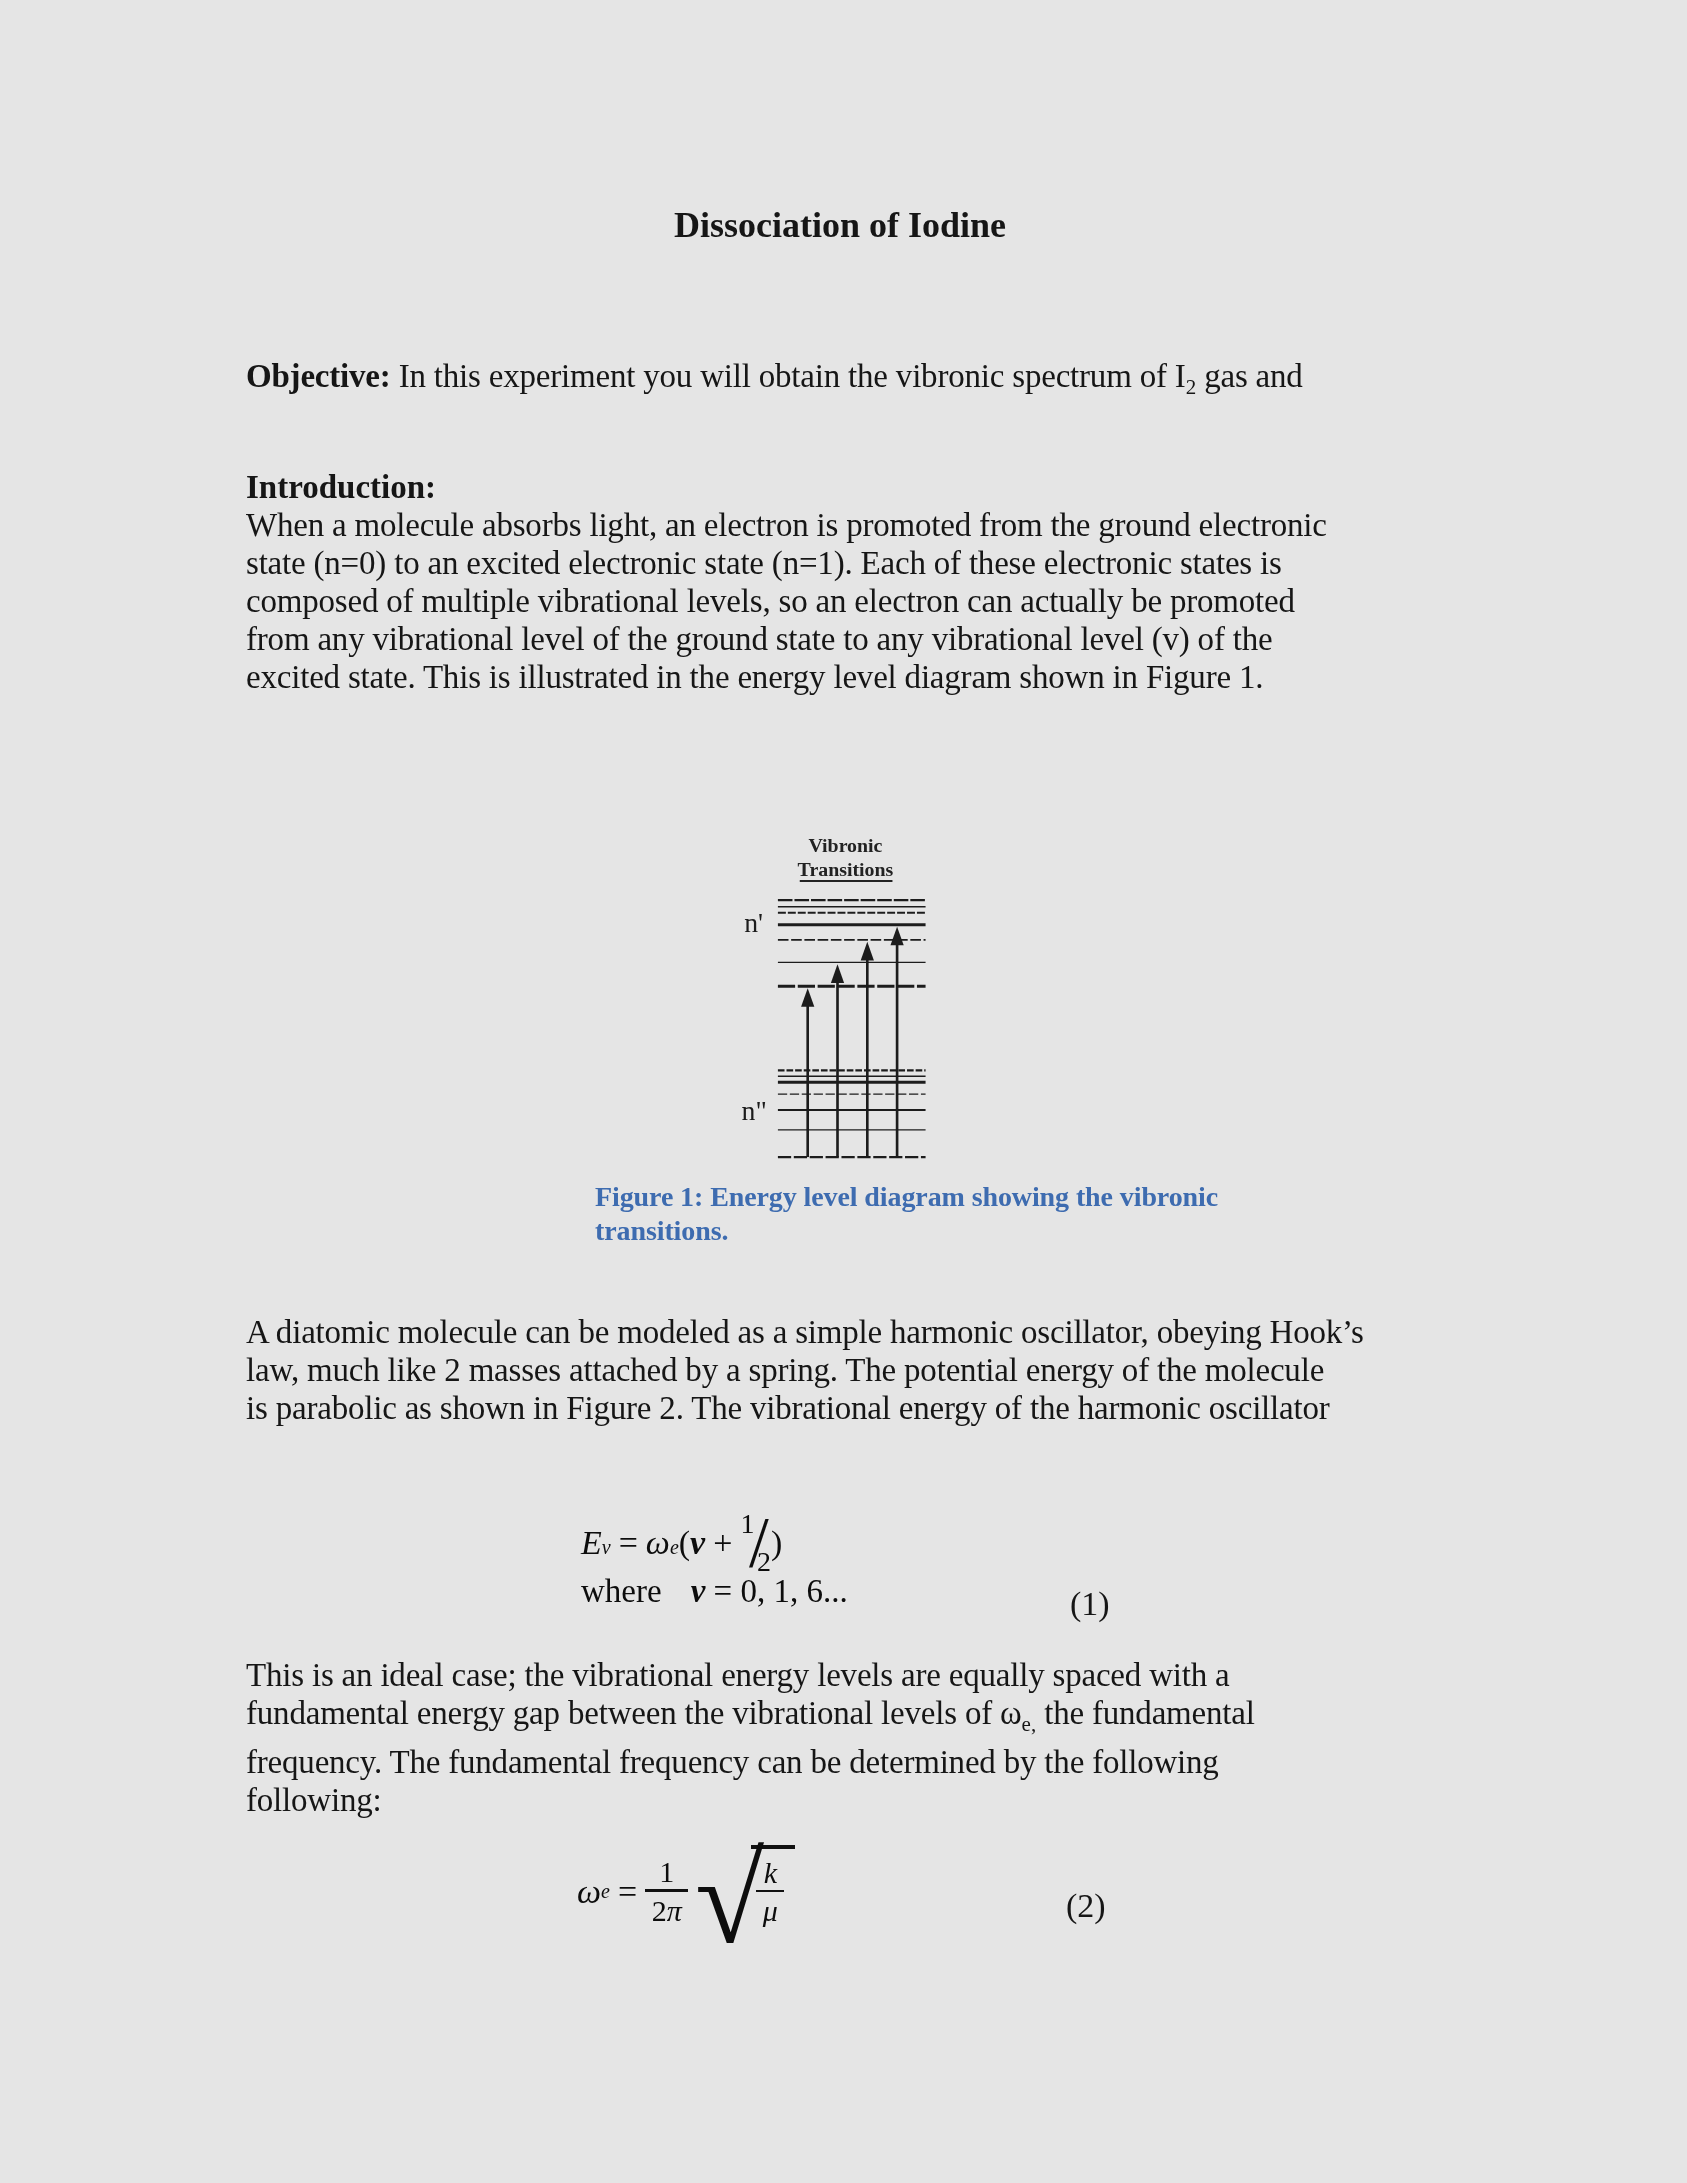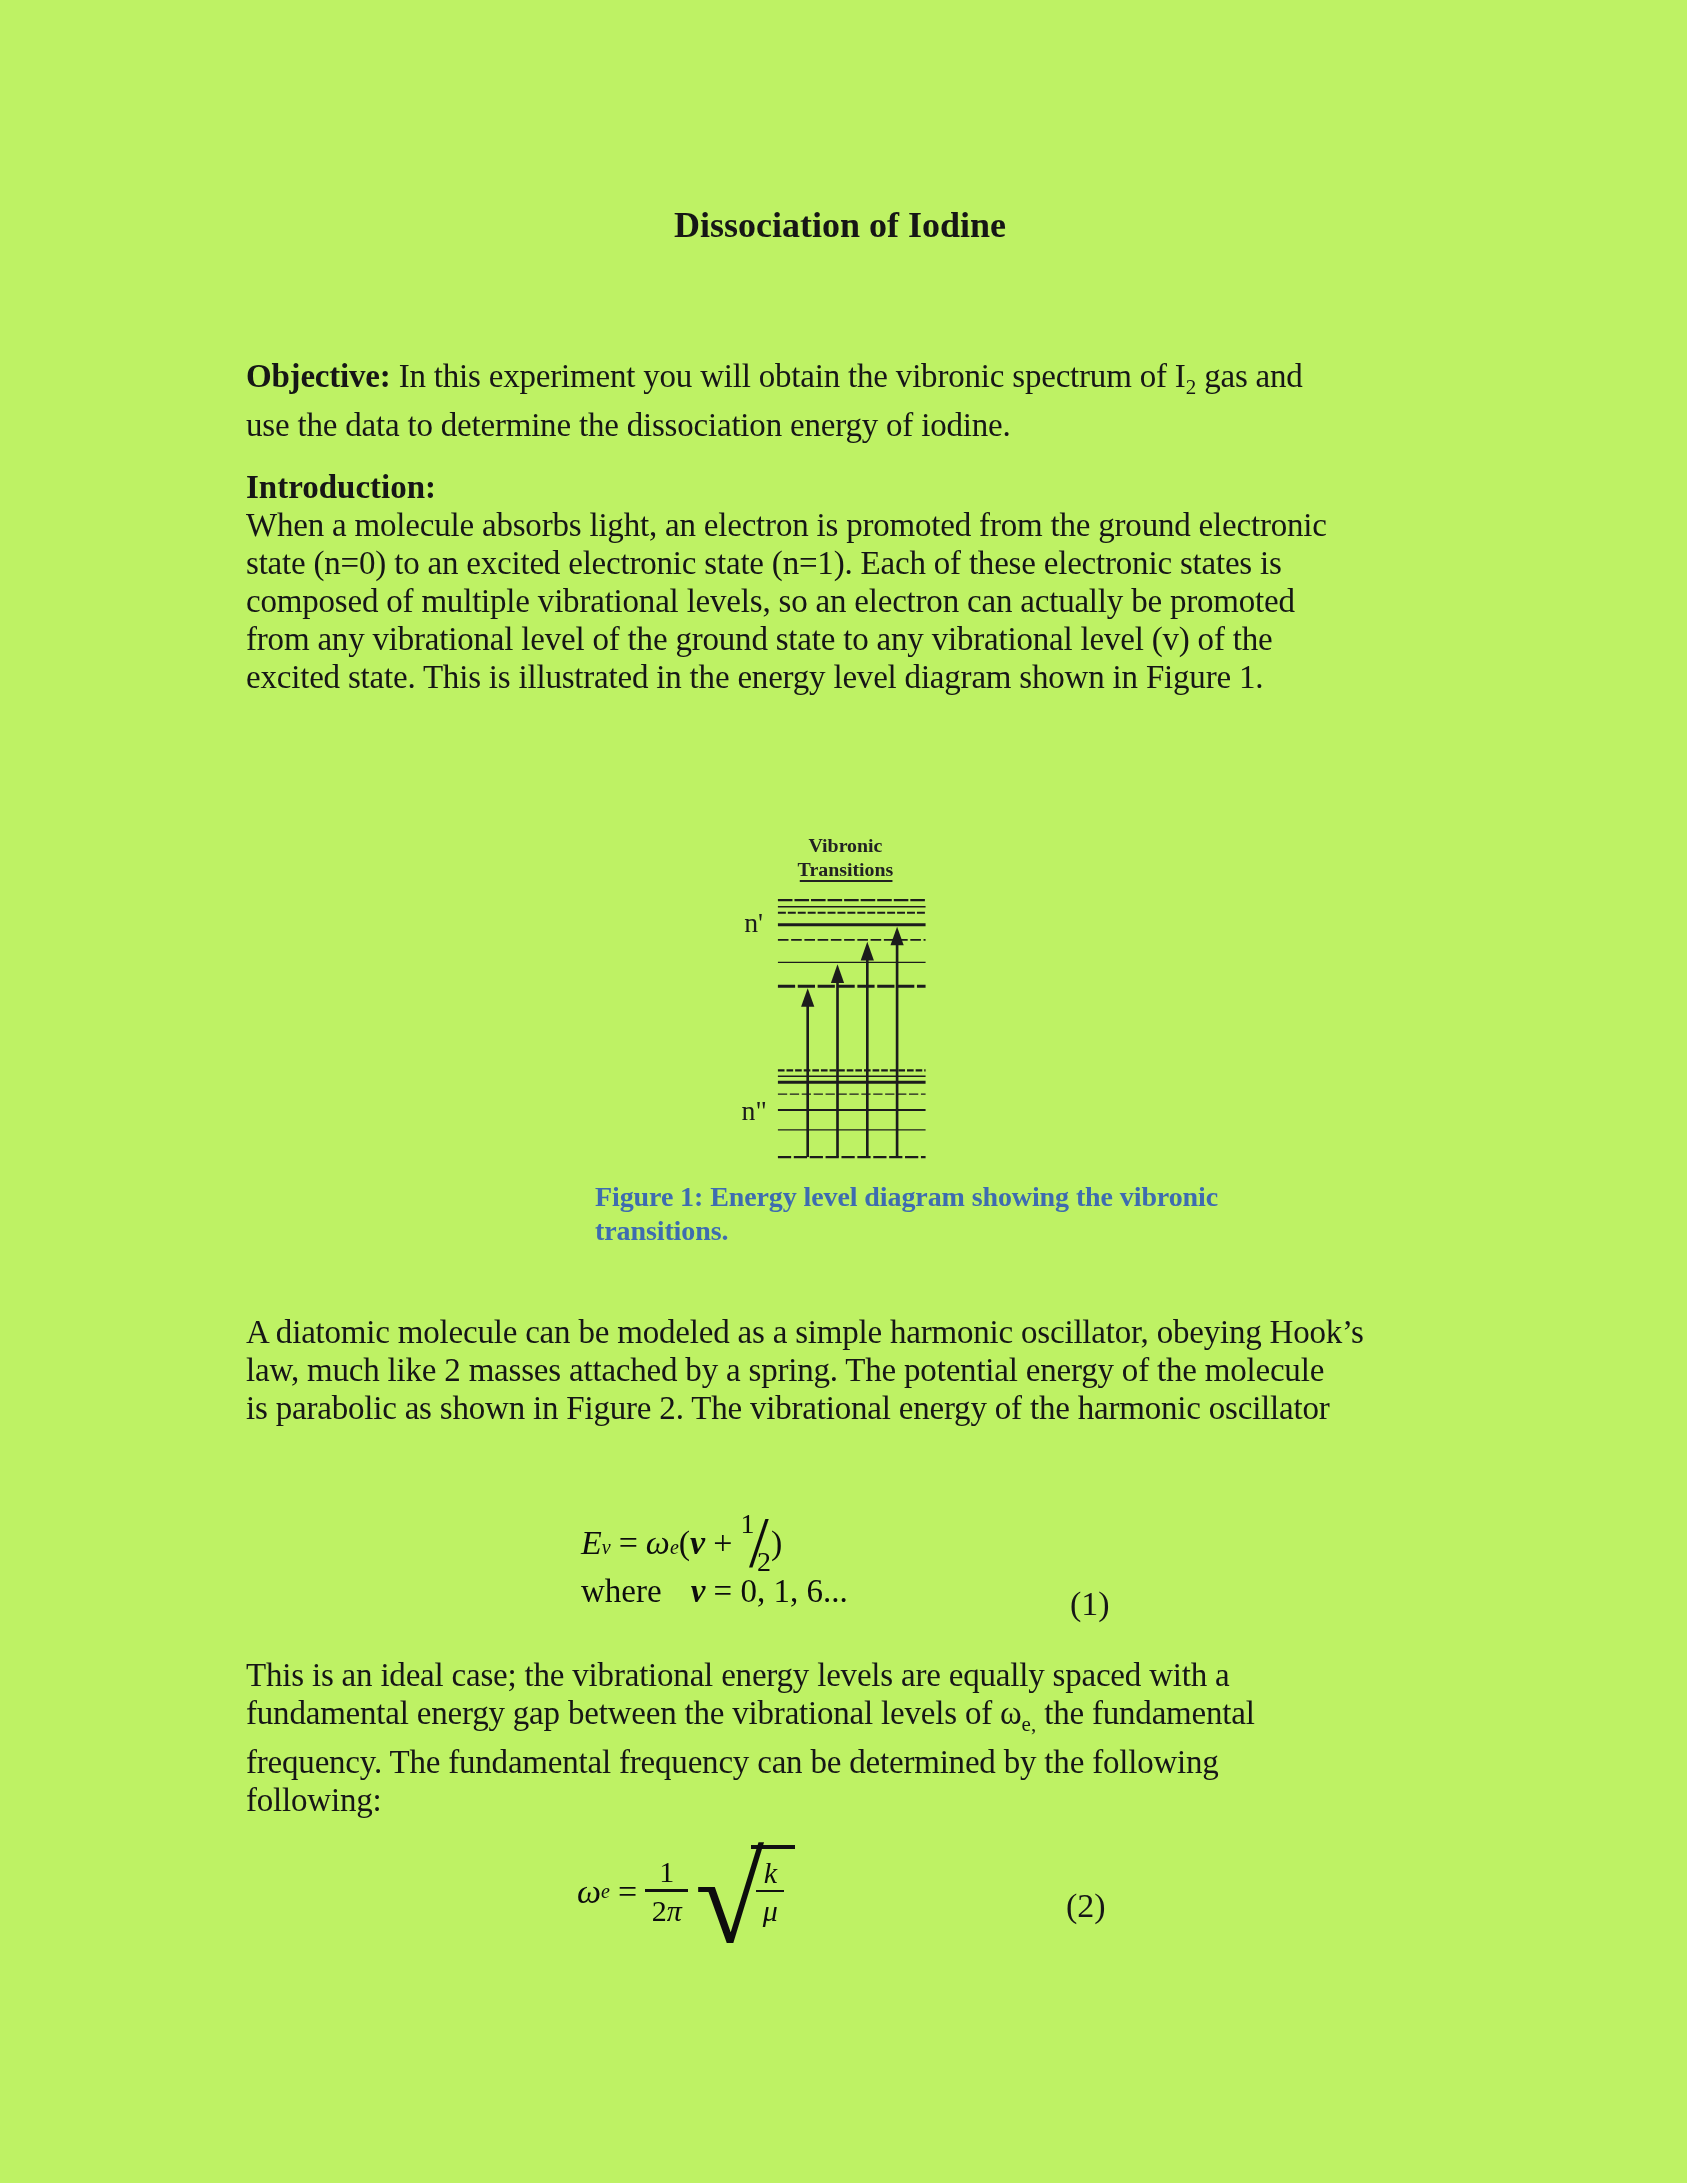--- a/index.html
+++ b/index.html
@@ -1,19 +1,19 @@
 <!DOCTYPE html>
 <html style="font-size:10.6px"><head>
 <meta charset="utf-8">
 <style>
   html,body{margin:0;padding:0;background:#888;}
   .page{
     position:relative;
     width:1687px;height:2183px;
-    background:#bef264;
+    background:#e5e5e5;
     font-family:"Liberation Serif","DejaVu Serif",serif;
     color:#161616;
     overflow:hidden;
   }
   .doc-title{
     position:absolute;left:248px;top:204px;width:1184px;
     text-align:center;font-size:36px;font-weight:bold;letter-spacing:0px;
   }
   .body-line{
     white-space:nowrap;
@@ -51,21 +51,20 @@
 </style>
 </head>
 <body>
 
 <div class="page">
 
   <div class="doc-title">Dissociation of Iodine</div>
 
   <div class="para" style="top:357px;">
     <div class="body-line"><span class="bold">Objective:</span><span> In this experiment you will obtain the vibronic spectrum of I</span><sub class="inl">2</sub><span> gas and</span></div>
-    <div class="body-line">use the data to determine the dissociation energy of iodine.</div>
   </div>
 
   <div class="heading" style="top:468px;">Introduction:</div>
   <div class="para" style="top:506px;">
     <div class="body-line">When a molecule absorbs light, an electron is promoted from the ground electronic</div>
     <div class="body-line">state (n=0) to an excited electronic state (n=1). Each of these electronic states is</div>
     <div class="body-line">composed of multiple vibrational levels, so an electron can actually be promoted</div>
     <div class="body-line">from any vibrational level of the ground state to any vibrational level (v) of the</div>
     <div class="body-line">excited state. This is illustrated in the energy level diagram shown in Figure 1.</div>
   </div>

